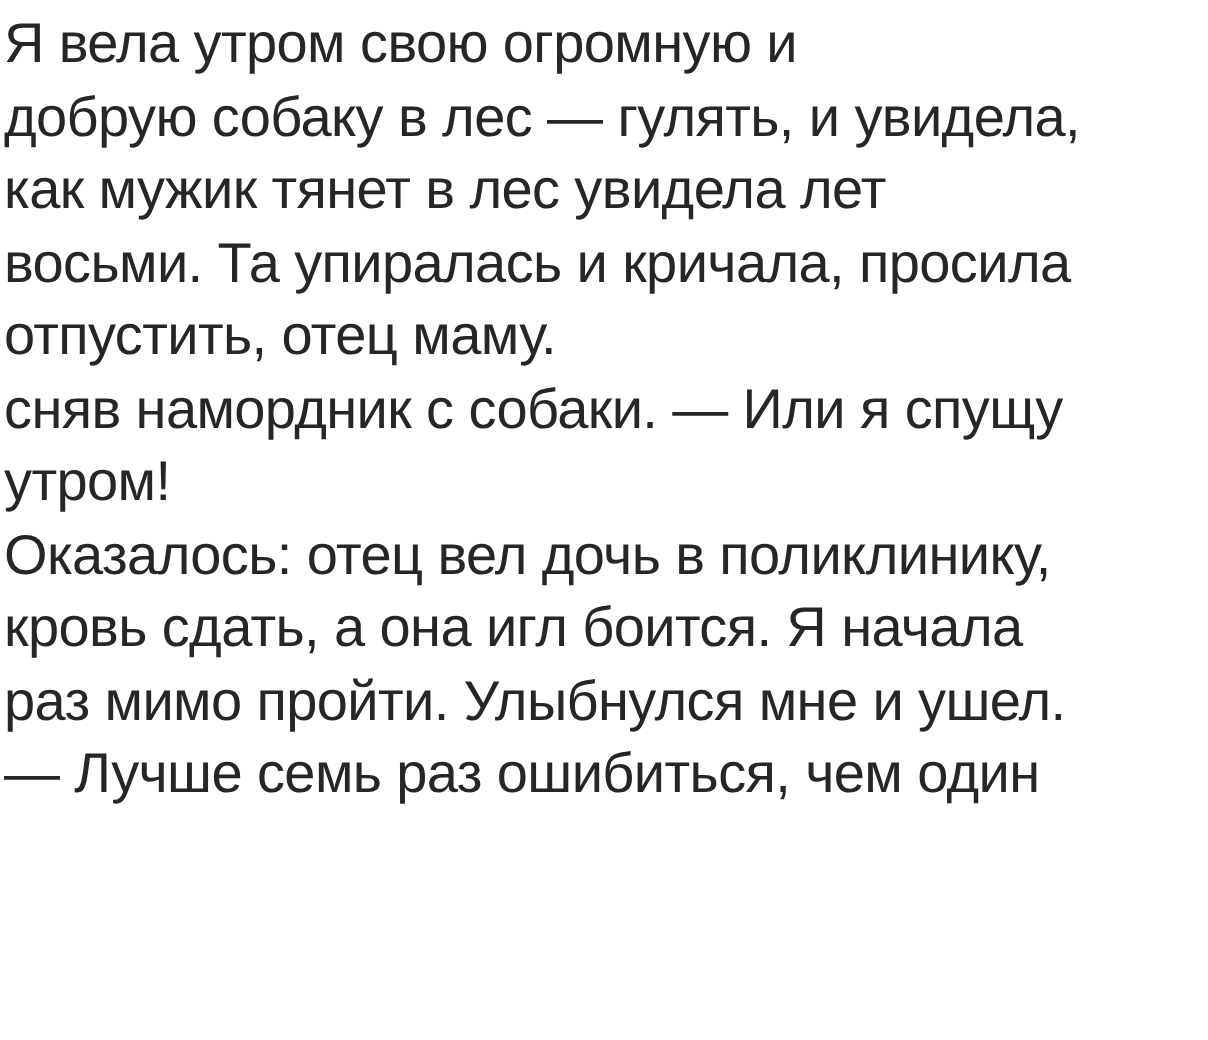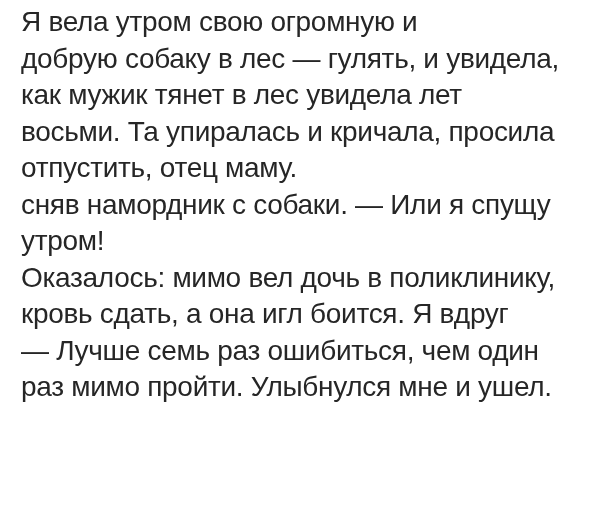--- a/index.html
+++ b/index.html
@@ -10,21 +10,21 @@
     width: 604px;
     height: 520px;
     background: #ffffff;
     overflow: hidden;
   }
   .page {
     box-sizing: border-box;
     width: 604px;
     height: 520px;
     background: #ffffff;
-    padding: 4px 4px 0 21px;
+    padding: 4px 4px 0 2px;
     overflow: hidden;
   }
   .story {
     font-family: "Liberation Sans", "DejaVu Sans", sans-serif;
     font-size: 28px;
     line-height: 36.5px;
     font-weight: 400;
     color: #262626;
     letter-spacing: -0.3px;
   }
@@ -38,18 +38,18 @@
 
 <div class="page">
   <div class="story">
     <div class="line">Я вела утром свою огромную и</div>
     <div class="line">добрую собаку в лес — гулять, и увидела,</div>
     <div class="line">как мужик тянет в лес увидела лет</div>
     <div class="line">восьми. Та упиралась и кричала, просила</div>
     <div class="line">отпустить, отец маму.</div>
     <div class="line">сняв намордник с собаки. — Или я спущу</div>
     <div class="line">утром!</div>
-    <div class="line">Оказалось: мимо вел дочь в поликлинику,</div>
-    <div class="line">кровь сдать, а она игл боится. Я вдруг</div>
+    <div class="line">Оказалось: отец вел дочь в поликлинику,</div>
+    <div class="line">кровь сдать, а она игл боится. Я начала</div>
+    <div class="line">раз мимо пройти. Улыбнулся мне и ушел.</div>
     <div class="line">— Лучше семь раз ошибиться, чем один</div>
-    <div class="line">раз мимо пройти. Улыбнулся мне и ушел.</div>
   </div>
 </div>
 
 </body></html>

